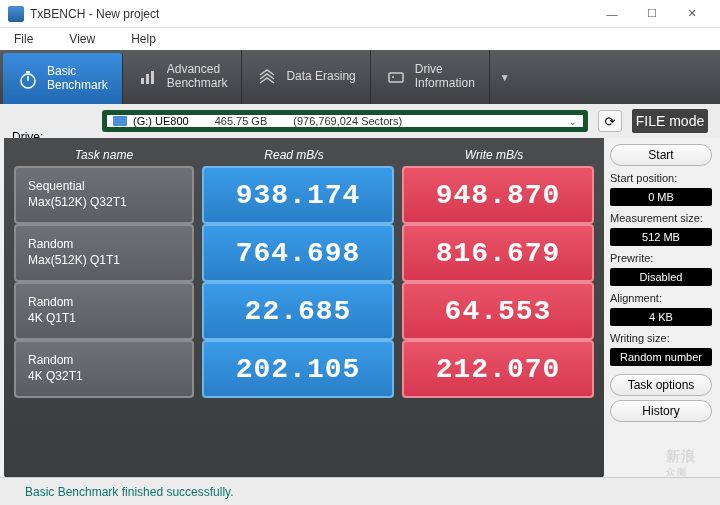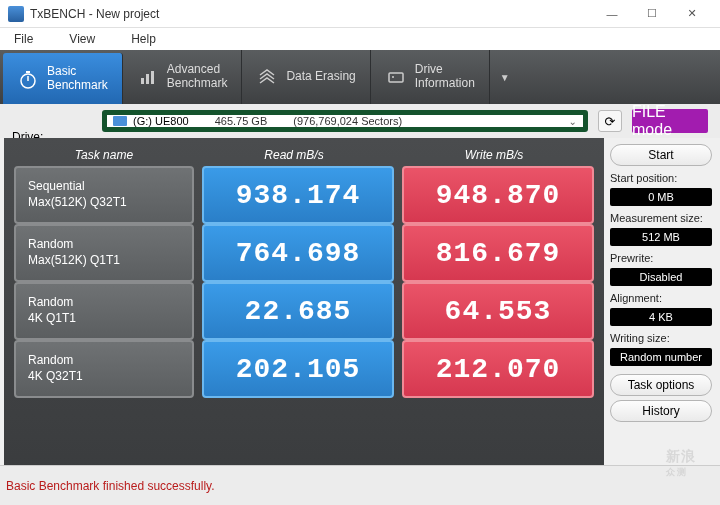--- a/index.html
+++ b/index.html
@@ -22,39 +22,39 @@
 .tool .arrow { width: 22px; color: #ccc; font-size: 10px; }
 
 .drivebar { height: 34px; background: #ececec; display: flex; align-items: center; padding: 0 12px; gap: 10px; font-size: 12px; }
 .drivebar .lbl { width: 80px; margin-top: 32px; }
 .driveSelect { flex: 1; display: flex; align-items: center; background: #fff; border: 5px solid #14532d; border-radius: 3px; height: 22px; padding: 0 6px; gap: 6px; position: relative; }
 .driveSelect .dicon { width: 14px; height: 10px; background: #4a90d9; border-radius: 1px; }
 .driveSelect .dname { font-size: 11px; }
 .driveSelect .dsize { font-size: 11px; color: #333; margin-left: 20px; }
 .driveSelect .chev { position: absolute; right: 6px; font-size: 10px; color: #666; }
 .refresh { width: 24px; height: 22px; background: #f7f7f7; border: 1px solid #bbb; border-radius: 3px; display: flex; align-items: center; justify-content: center; font-size: 13px; cursor: pointer; }
-.filemode { width: 76px; height: 24px; background: #a21caf; color: #fff; font-size: 16px; display: flex; align-items: center; justify-content: center; border-radius: 2px; cursor: pointer; }
+.filemode { width: 76px; height: 24px; background: #404040; color: #fff; font-size: 14px; display: flex; align-items: center; justify-content: center; border-radius: 2px; cursor: pointer; }
 
 .body { display: flex; height: 340px; }
 .results { flex: 1; background: linear-gradient(#4a4c4e,#3a3c3e); padding: 6px 10px 10px; display: flex; flex-direction: column; border-radius: 0 0 4px 4px; margin: 0 4px; }
 .hdr { display: flex; align-items: center; height: 22px; color: #fff; font-size: 12px; font-style: italic; }
 .hdr .c1 { width: 180px; text-align: center; }
 .hdr .c2, .hdr .c3 { flex: 1; text-align: center; }
 .row { display: flex; gap: 8px; height: 58px; }
 .taskcell { width: 180px; background: linear-gradient(#6f7274,#5b5e60); border: 2px solid #8a8c8e; border-radius: 4px; display: flex; flex-direction: column; justify-content: center; padding: 0 12px; color: #fff; font-size: 12px; line-height: 1.3; }
 .valcell { flex: 1; border-radius: 4px; display: flex; align-items: center; justify-content: center; color: #fff; font-size: 28px; font-weight: 600; font-family: "Courier New", monospace; letter-spacing: 1px; border: 2px solid rgba(255,255,255,0.3); }
 .read { background: linear-gradient(#3a9be8,#2a7fc8); border-color: #6bb8f0; }
 .write { background: linear-gradient(#ea5468,#d63850); border-color: #f08a96; }
 
 .side { width: 112px; padding: 6px 8px 0 2px; display: flex; flex-direction: column; gap: 4px; font-size: 11px; }
 .sbtn { height: 22px; background: linear-gradient(#fdfdfd,#eaeaea); border: 1px solid #b5b5b5; border-radius: 11px; display: flex; align-items: center; justify-content: center; cursor: pointer; font-size: 12px; }
 .slabel { color: #222; font-size: 11px; margin-top: 2px; }
 .sval { height: 18px; background: #000; color: #fff; display: flex; align-items: center; justify-content: center; border-radius: 2px; font-size: 11px; }
 
-.status { position: absolute; bottom: 0; left: 0; right: 0; height: 40px; background: #ececec; display: flex; align-items: center; padding: 0 6px; font-size: 12px; color: #b91c1c; border-top: 1px solid #ccc; }
+.status { position: absolute; bottom: 0; left: 0; right: 0; height: 28px; background: #ececec; display: flex; align-items: center; padding: 0 25px; font-size: 12px; color: #0f766e; border-top: 1px solid #ccc; }
 
 .watermark { position: absolute; right: 24px; bottom: 26px; font-size: 14px; color: rgba(200,200,200,0.6); font-weight: bold; letter-spacing: 1px; pointer-events: none; }
 .watermark small { display: block; font-size: 9px; letter-spacing: 2px; }
 </style>
 </head>
 <body>
 
 <div class="titlebar">
   <div class="icon"></div>
   <div class="title">TxBENCH - New project</div>

